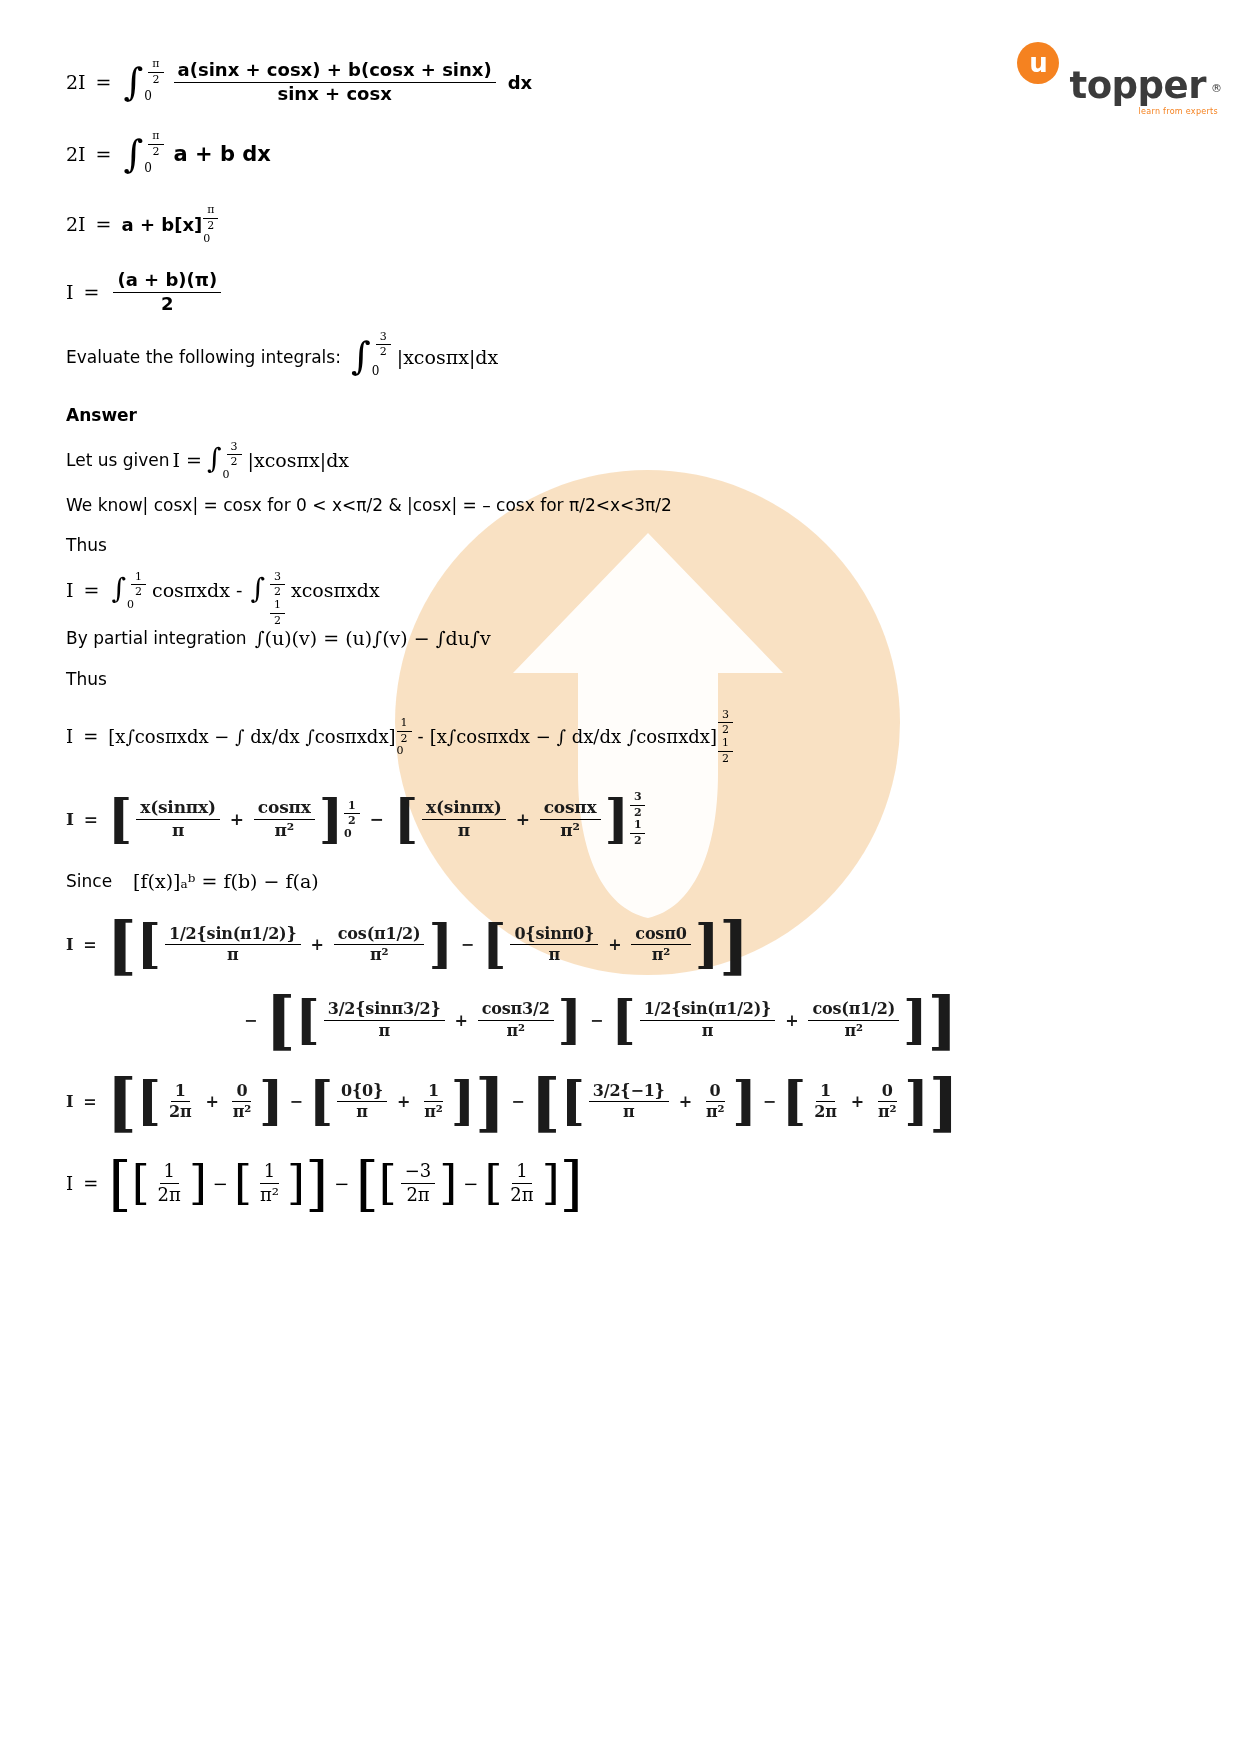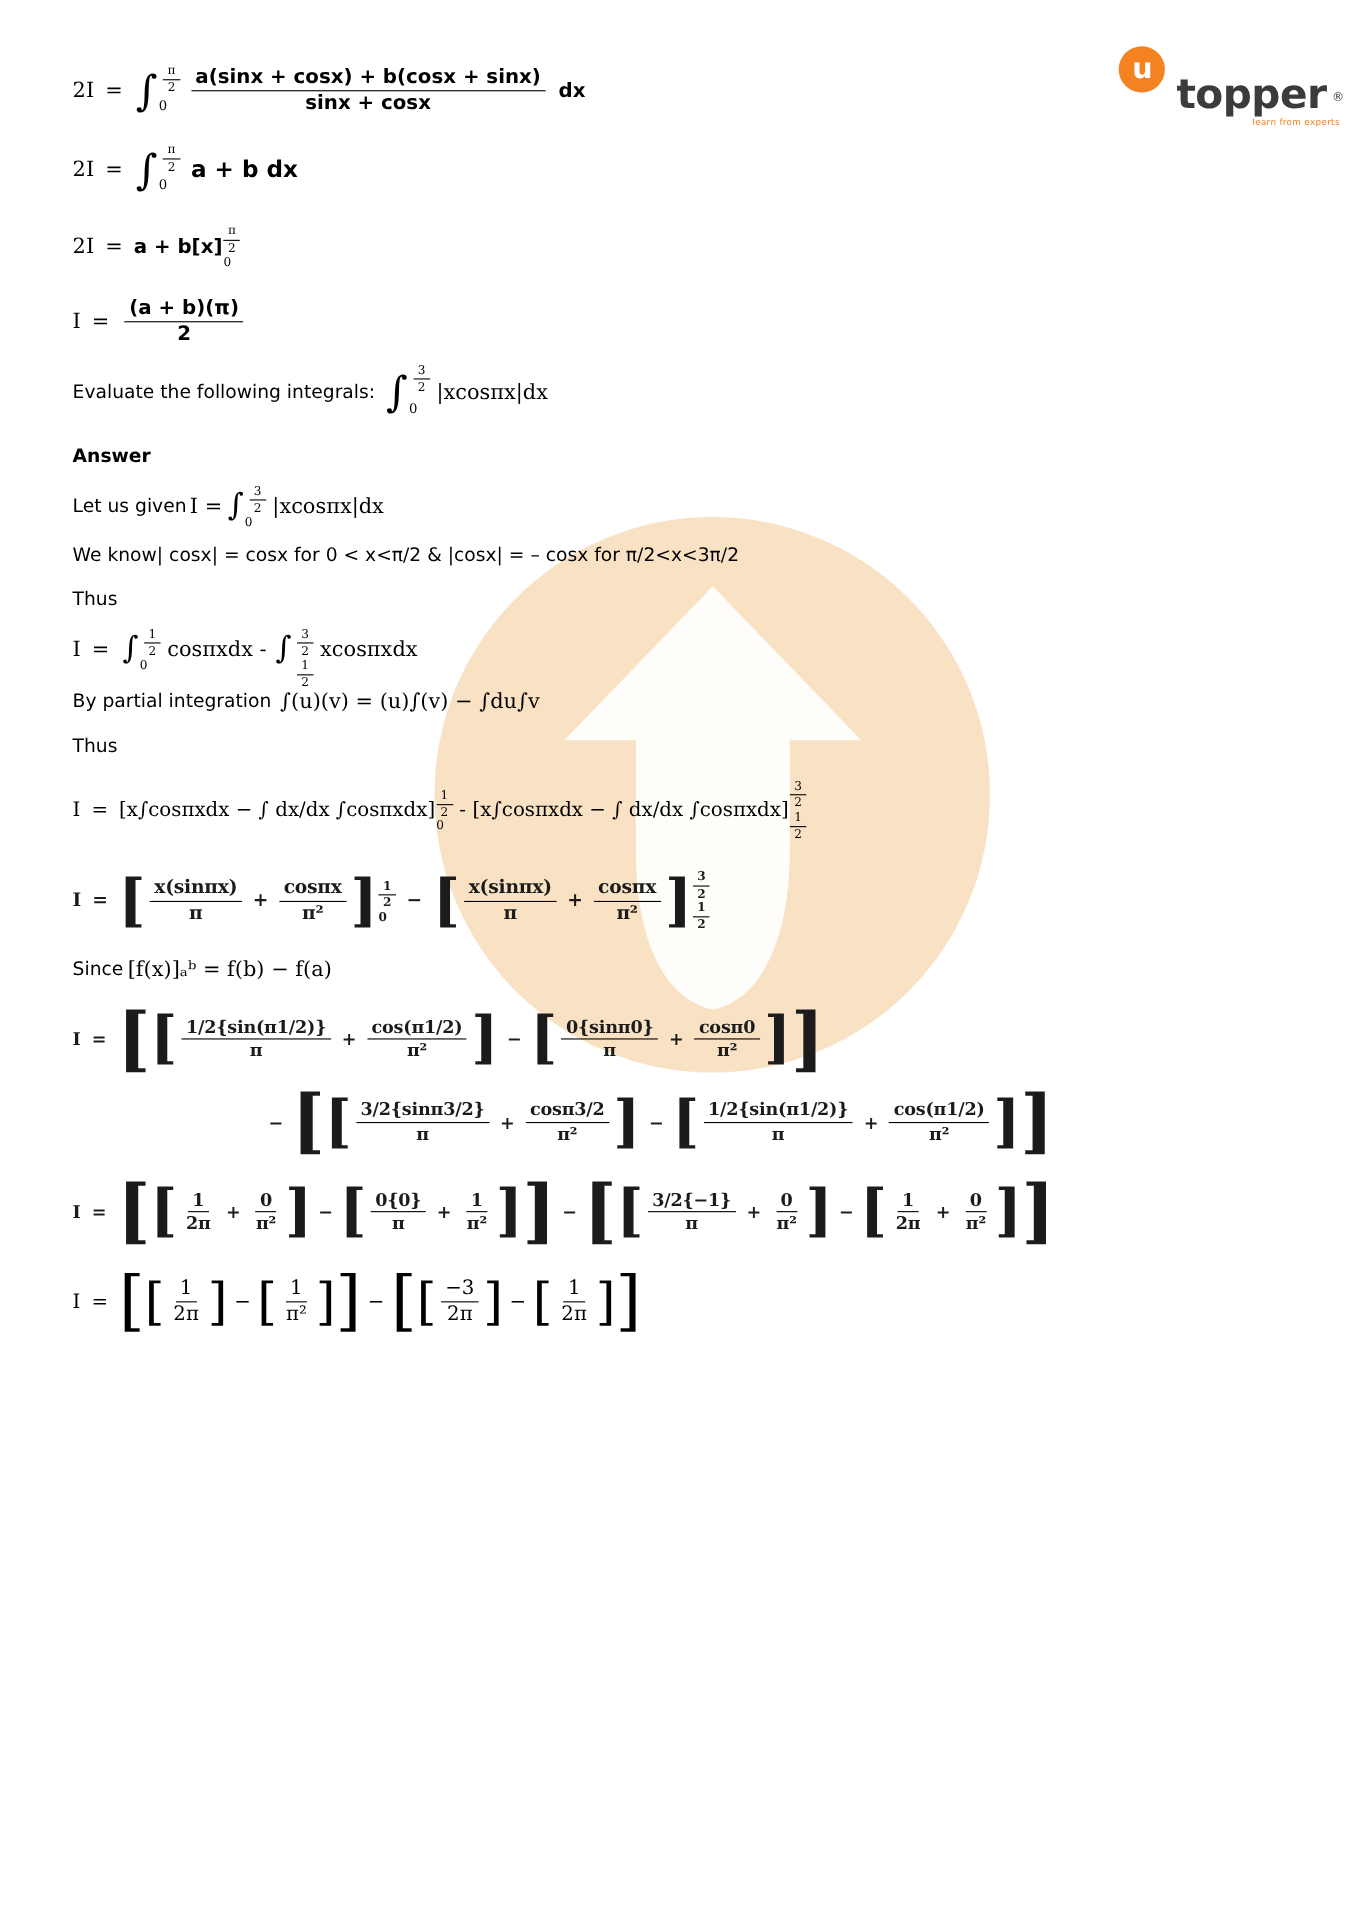--- a/index.html
+++ b/index.html
@@ -406,21 +406,21 @@
         </span>
         <span class="frac fs-xs" style="margin:0;">
           <span class="num">1</span>
           <span class="den">2</span>
         </span>
       </span>
     </div>
 
     <div class="textline" style="margin-top:18px;">
       <span>Since</span>
-      <span class="mi" style="margin-left:4px;">[f(x)]ₐᵇ = f(b) − f(a)</span>
+      <span class="mi" style="margin-left:21px;">[f(x)]ₐᵇ = f(b) − f(a)</span>
     </div>
 
     <div class="mathrow fuzzy" style="margin-top:24px;font-size:16px;">
       <span>I</span>
       <span style="margin:0 10px;">=</span>
       <span class="bracket-tall" style="font-size:64px;">[</span>
       <span class="bracket-tall" style="font-size:52px;">[</span>
       <span class="frac">
         <span class="num">1/2{sin(π1/2)}</span>
         <span class="den">π</span>

